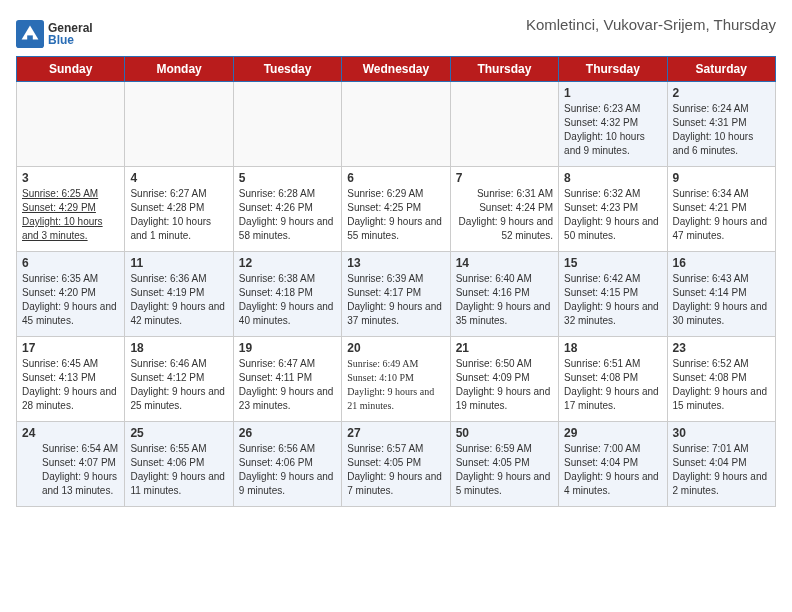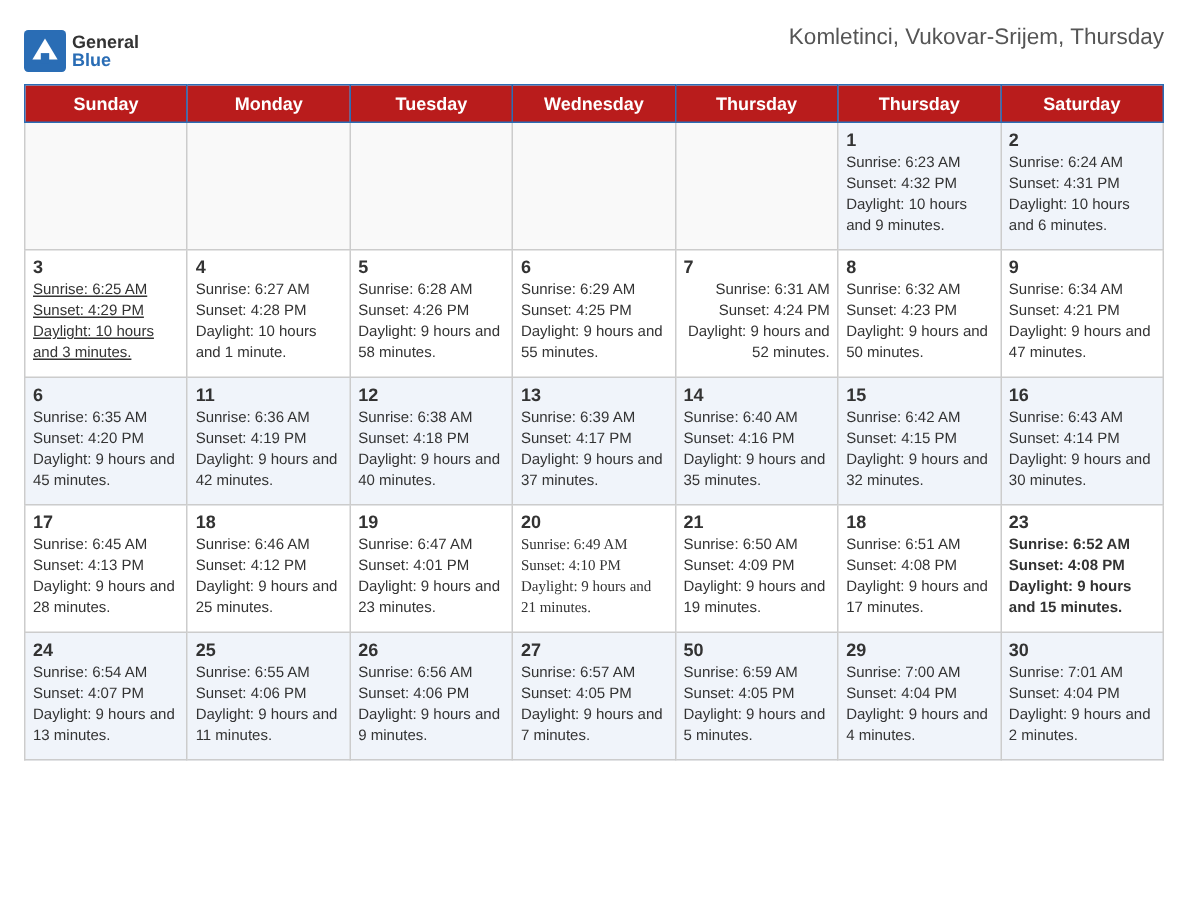--- a/index.html
+++ b/index.html
@@ -240,21 +240,21 @@
         </td>
         <td>
           <span class="day-num">18</span>
           <div class="day-info" style="white-space: pre-line;">Sunrise: 6:46 AM
 Sunset: 4:12 PM
 Daylight: 9 hours and 25 minutes.</div>
         </td>
         <td>
           <span class="day-num">19</span>
           <div class="day-info" style="white-space: pre-line;">Sunrise: 6:47 AM
-Sunset: 4:01 PM
+Sunset: 4:11 PM
 Daylight: 9 hours and 23 minutes.</div>
         </td>
         <td>
           <span class="day-num">20</span>
           <div class="day-info" style="white-space: pre-line; font-family: Liberation Serif, serif;">Sunrise: 6:49 AM
 Sunset: 4:10 PM
 Daylight: 9 hours and 21 minutes.</div>
         </td>
         <td>
           <span class="day-num">21</span>
@@ -263,29 +263,29 @@
 Daylight: 9 hours and 19 minutes.</div>
         </td>
         <td>
           <span class="day-num">18</span>
           <div class="day-info" style="white-space: pre-line;">Sunrise: 6:51 AM
 Sunset: 4:08 PM
 Daylight: 9 hours and 17 minutes.</div>
         </td>
         <td>
           <span class="day-num">23</span>
-          <div class="day-info" style="white-space: pre-line; font-weight: bold;">Sunrise: 6:52 AM
+          <div class="day-info" style="white-space: pre-line;">Sunrise: 6:52 AM
 Sunset: 4:08 PM
 Daylight: 9 hours and 15 minutes.</div>
         </td>
       </tr>
       <tr>
         <td>
           <span class="day-num">24</span>
-          <div class="day-info" style="white-space: pre-line;">Sunrise: 6:54 AM
+          <div class="day-info" style="white-space: pre-line; margin-left: 20px;">Sunrise: 6:54 AM
 Sunset: 4:07 PM
 Daylight: 9 hours and 13 minutes.</div>
         </td>
         <td>
           <span class="day-num">25</span>
           <div class="day-info" style="white-space: pre-line;">Sunrise: 6:55 AM
 Sunset: 4:06 PM
 Daylight: 9 hours and 11 minutes.</div>
         </td>
         <td>

